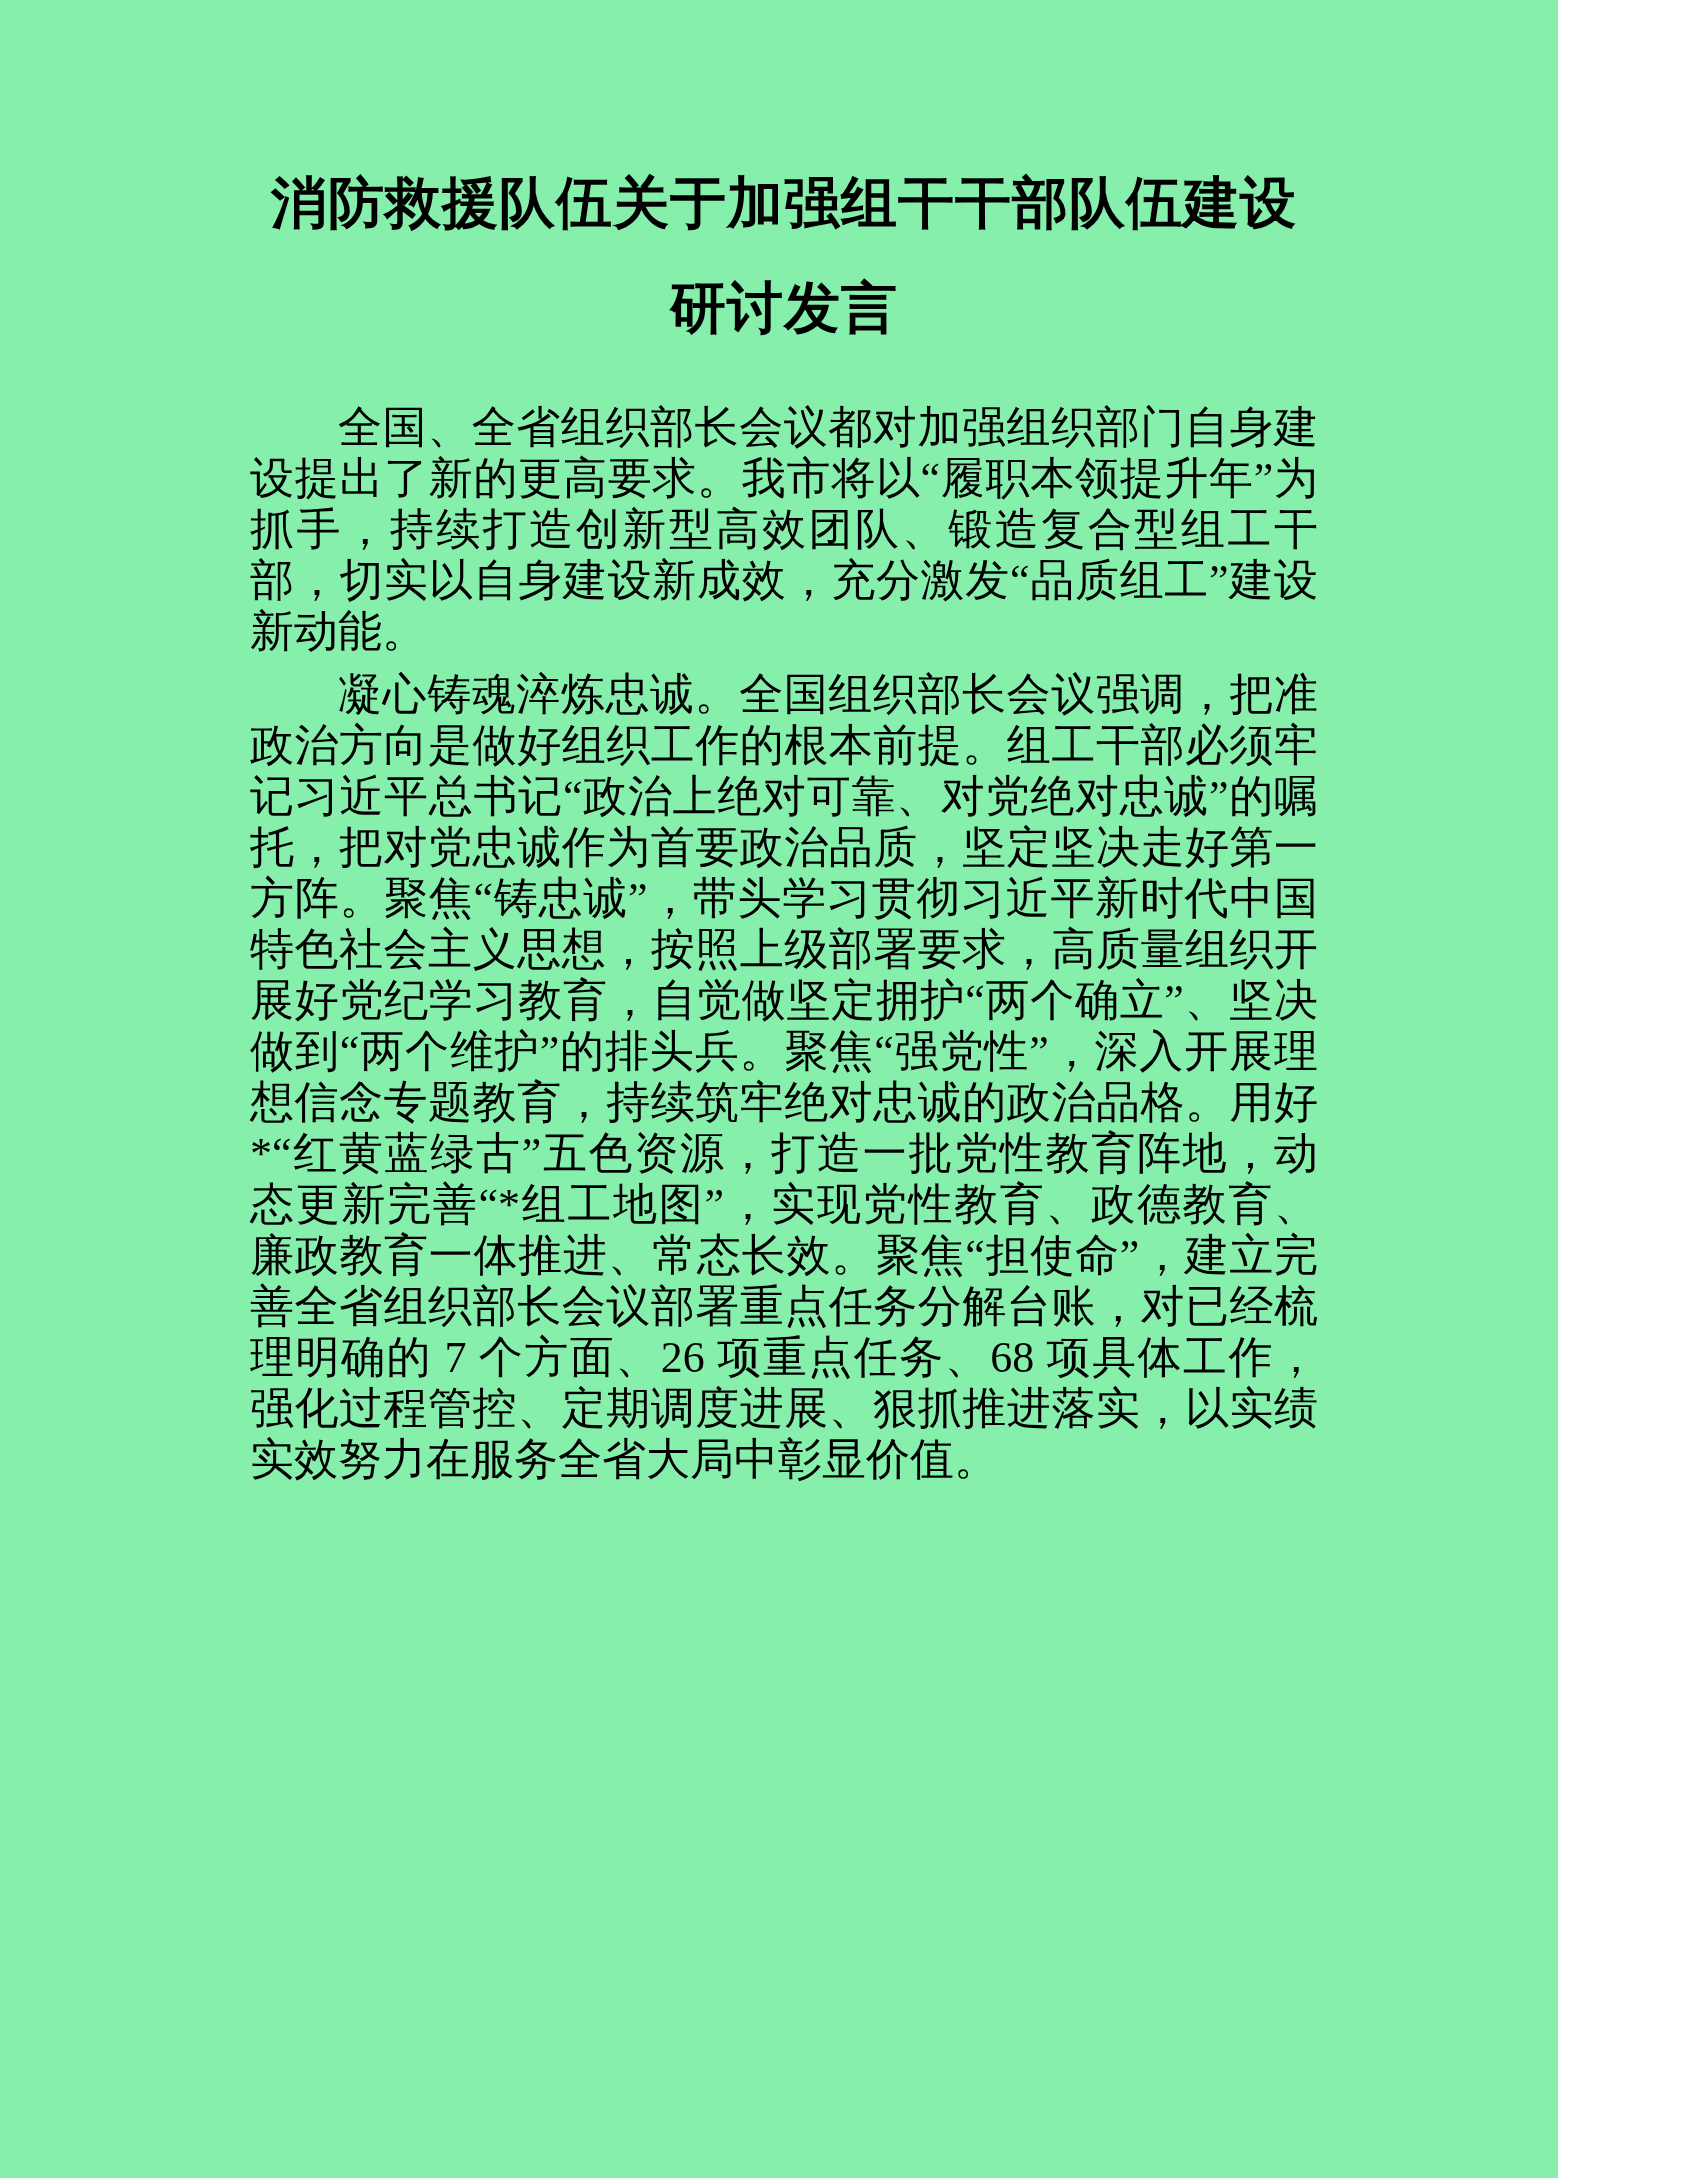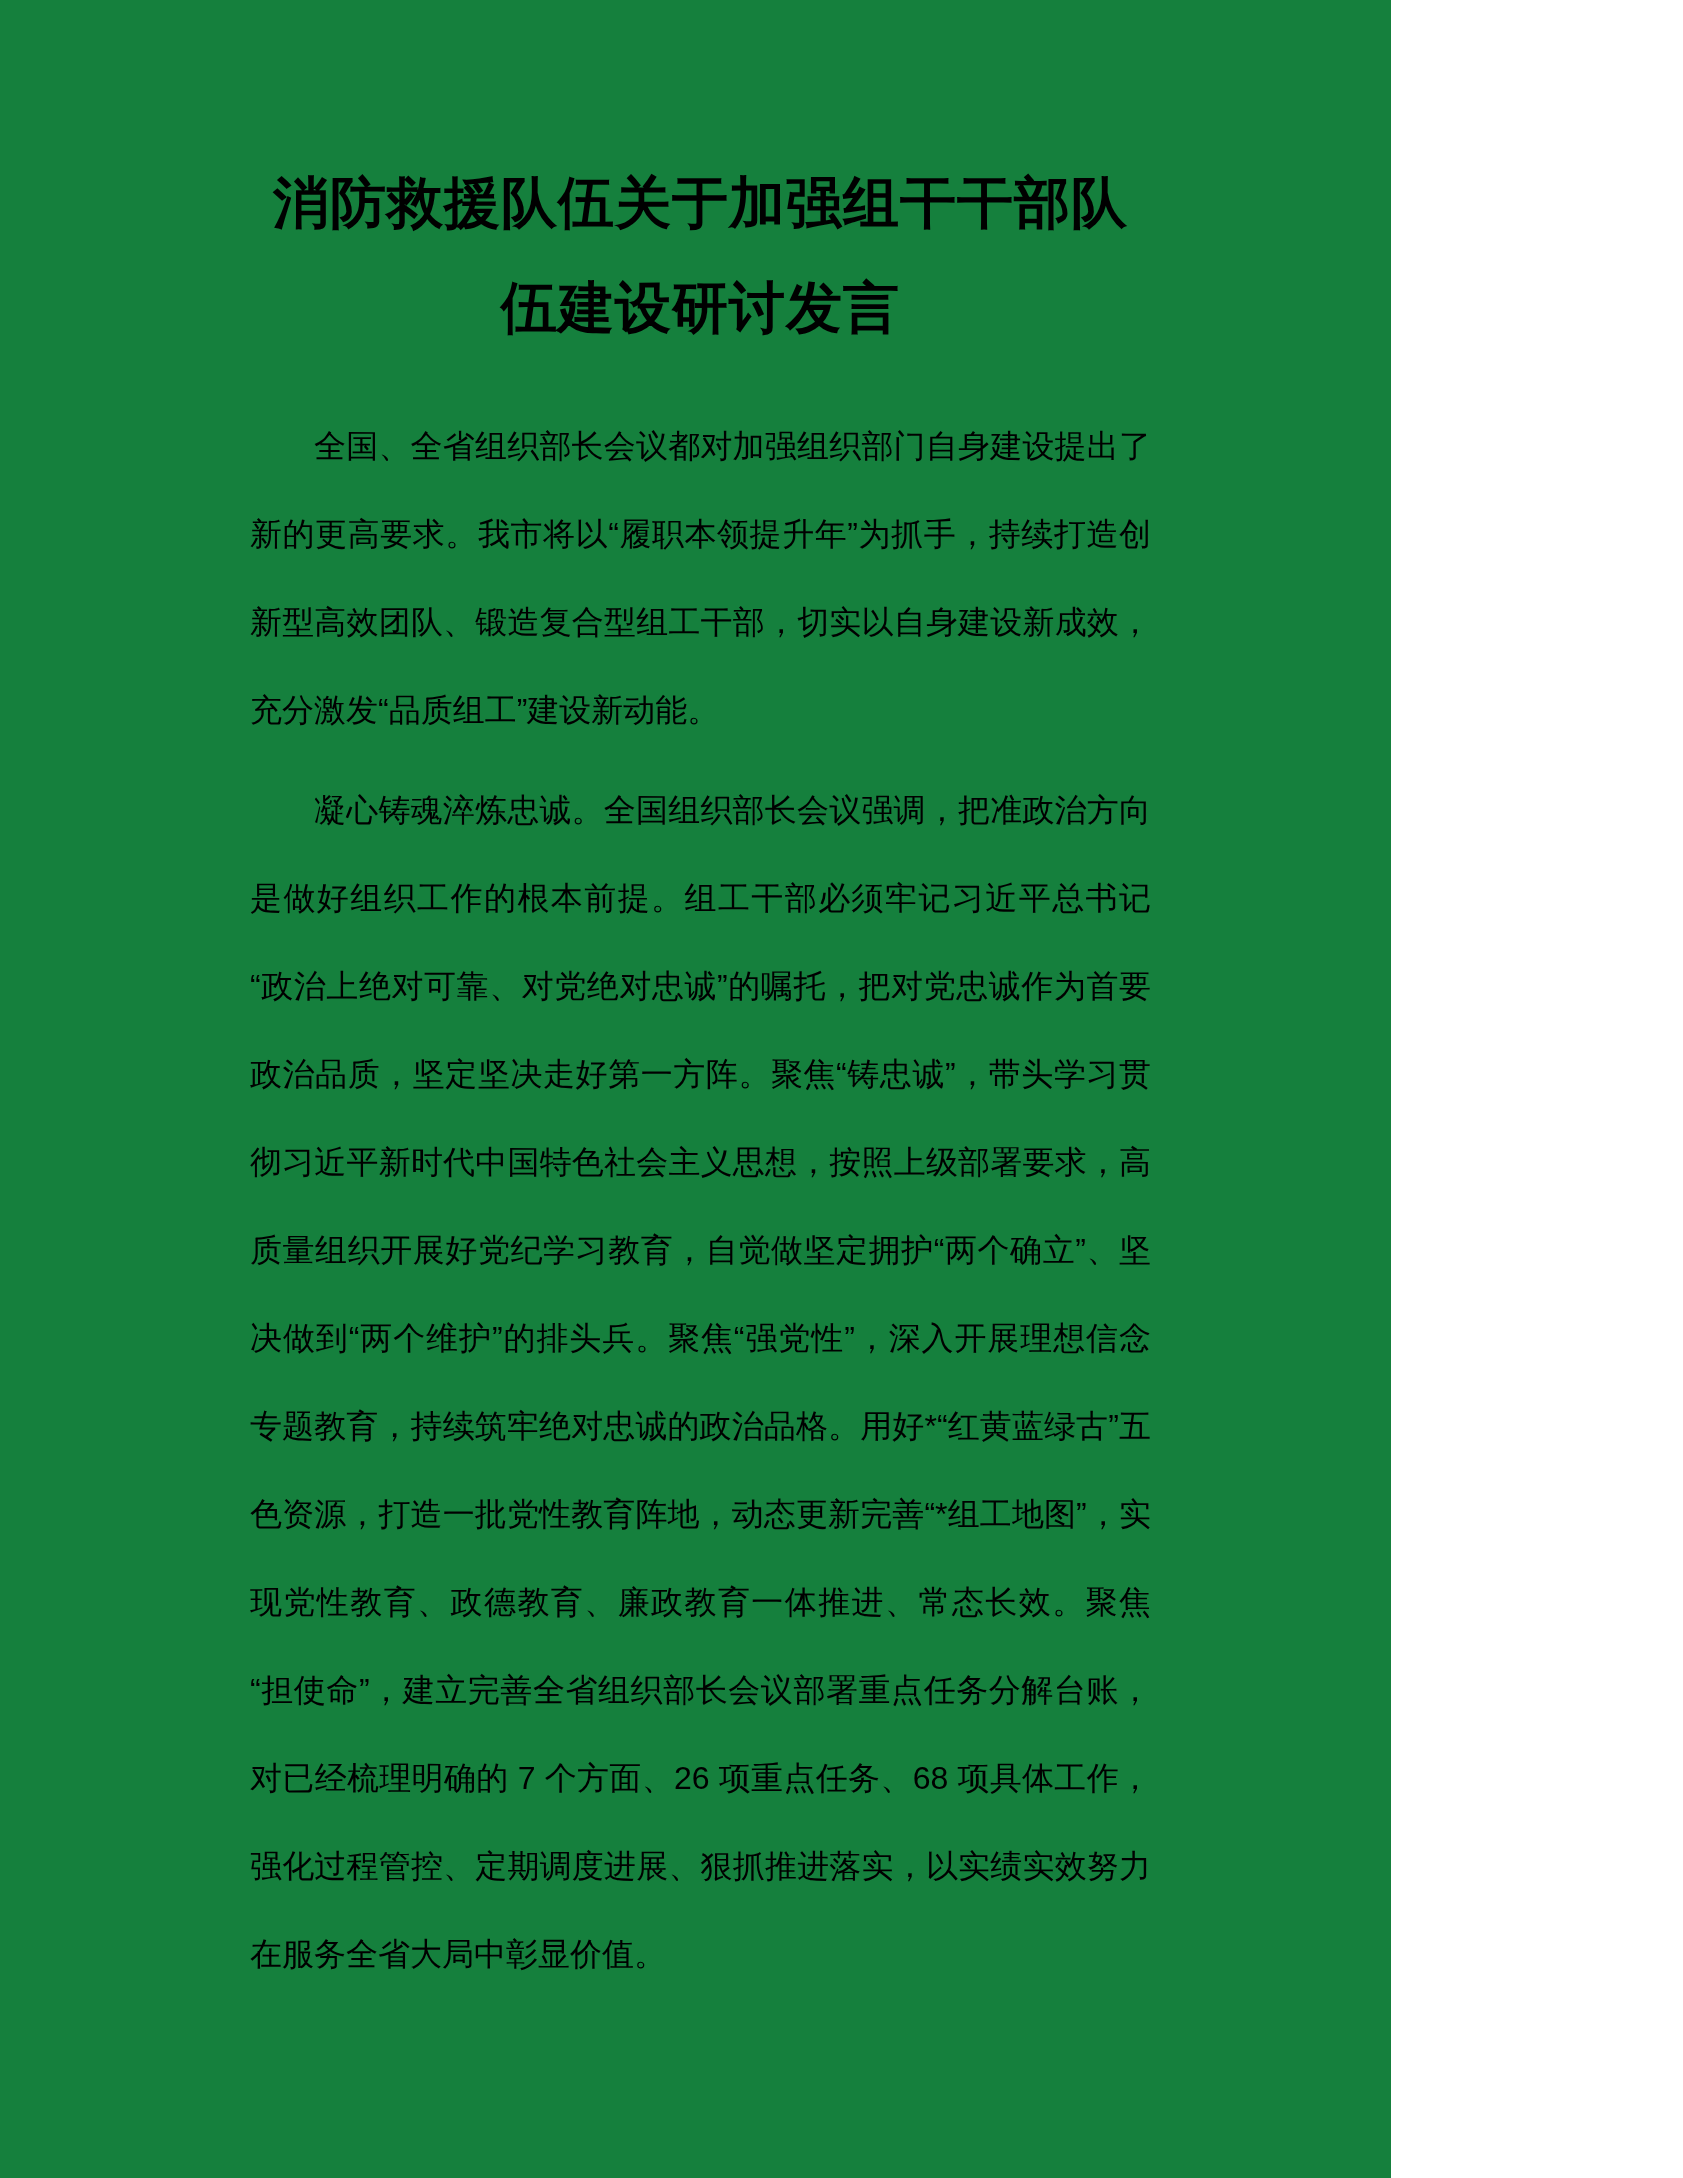--- a/index.html
+++ b/index.html
@@ -2,48 +2,49 @@
 <html lang="zh"><head>
 <meta charset="utf-8">
 <style>
   html, body {
     margin: 0;
     padding: 0;
     background: #ffffff;
   }
   .page {
     position: relative;
-    width: 1391px;
+    width: 1558px;
     height: 2178px;
-    background: #15803d;
+    background: #86efac;
     color: #000000;
     font-family: "Liberation Sans", "DejaVu Sans", sans-serif;
     overflow: hidden;
     box-sizing: border-box;
   }
   .doc {
     padding: 150px 240px 0 250px;
     box-sizing: border-box;
   }
   .doc-title {
     margin: 0 auto 42px auto;
     max-width: 1257px;
     font-size: 56px;
     font-weight: 700;
     line-height: 105px;
     text-align: center;
     letter-spacing: 1px;
   }
   .doc-para {
     margin: 0 0 12px 0;
-    font-size: 32px;
-    line-height: 88px;
+    font-size: 44px;
+    line-height: 51px;
     text-align: justify;
     text-indent: 2em;
     word-break: break-all;
+    font-family: Liberation Serif, serif;
   }
 </style>
 </head>
 <body>
 
 <div class="page">
   <div class="doc">
     <h1 class="doc-title">消防救援队伍关于加强组干干部队伍建设研讨发言</h1>
     <p class="doc-para">全国、全省组织部长会议都对加强组织部门自身建设提出了新的更高要求。我市将以“履职本领提升年”为抓手，持续打造创新型高效团队、锻造复合型组工干部，切实以自身建设新成效，充分激发“品质组工”建设新动能。</p>
     <p class="doc-para">凝心铸魂淬炼忠诚。全国组织部长会议强调，把准政治方向是做好组织工作的根本前提。组工干部必须牢记习近平总书记“政治上绝对可靠、对党绝对忠诚”的嘱托，把对党忠诚作为首要政治品质，坚定坚决走好第一方阵。聚焦“铸忠诚”，带头学习贯彻习近平新时代中国特色社会主义思想，按照上级部署要求，高质量组织开展好党纪学习教育，自觉做坚定拥护“两个确立”、坚决做到“两个维护”的排头兵。聚焦“强党性”，深入开展理想信念专题教育，持续筑牢绝对忠诚的政治品格。用好*“红黄蓝绿古”五色资源，打造一批党性教育阵地，动态更新完善“*组工地图”，实现党性教育、政德教育、廉政教育一体推进、常态长效。聚焦“担使命”，建立完善全省组织部长会议部署重点任务分解台账，对已经梳理明确的 7 个方面、26 项重点任务、68 项具体工作，强化过程管控、定期调度进展、狠抓推进落实，以实绩实效努力在服务全省大局中彰显价值。</p>

